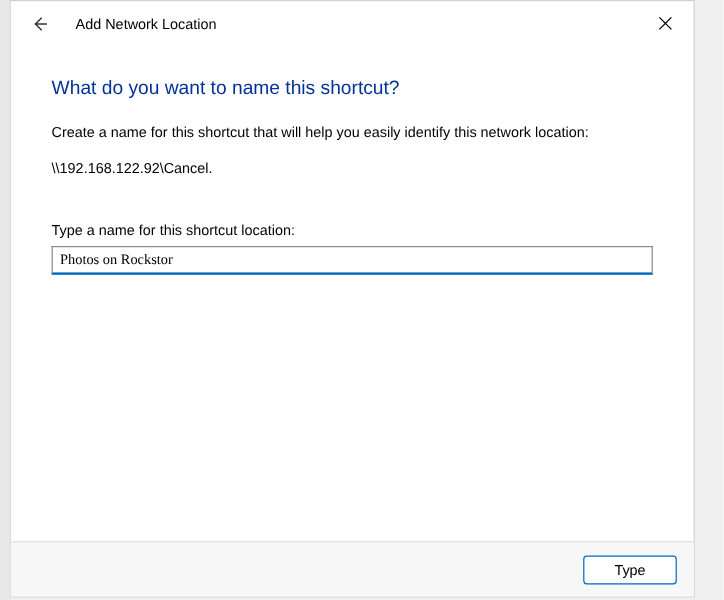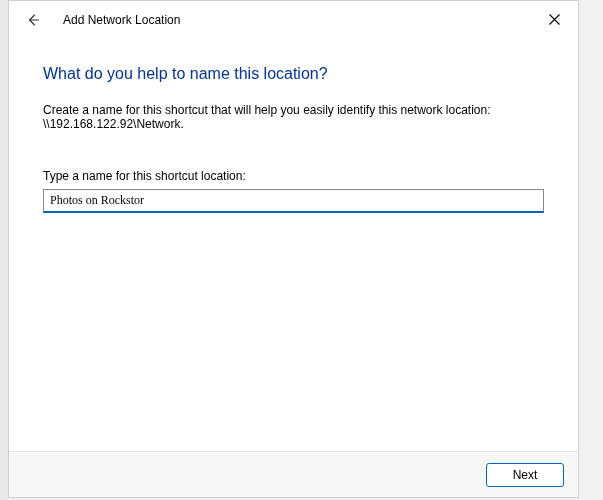--- a/index.html
+++ b/index.html
@@ -79,20 +79,21 @@
     }
     .heading {
       color: #003399;
       font-size: 16px;
       font-weight: 400;
       margin-bottom: 20px;
     }
     .desc {
       font-size: 12px;
       color: #000;
+      margin-bottom: 16px;
     }
     .path {
       font-size: 12px;
       color: #000;
       margin-bottom: 38px;
     }
     .label {
       font-size: 12px;
       color: #000;
       margin-bottom: 6px;
@@ -154,23 +155,23 @@
     </div>
     <div class="title-text">Add Network Location</div>
     <div class="close-btn">
       <svg viewBox="0 0 11 11">
         <path d="M0.5 0.5 L10.5 10.5 M10.5 0.5 L0.5 10.5"></path>
       </svg>
     </div>
   </div>
 
   <div class="content">
-    <h1 class="heading">What do you help to name this location?</h1>
+    <h1 class="heading">What do you want to name this shortcut?</h1>
     <p class="desc">Create a name for this shortcut that will help you easily identify this network location:</p>
-    <p class="path">\\192.168.122.92\Network.</p>
+    <p class="path">\\192.168.122.92\Cancel.</p>
     <p class="label">Type a name for this shortcut location:</p>
     <input type="text" class="name-input" value="Photos on Rockstor" style="">
   </div>
 
   <div class="footer">
-    <button class="btn btn-primary">Next</button>
+    <button class="btn btn-primary">Type</button>
   </div>
 </div>
 
 </body></html>

